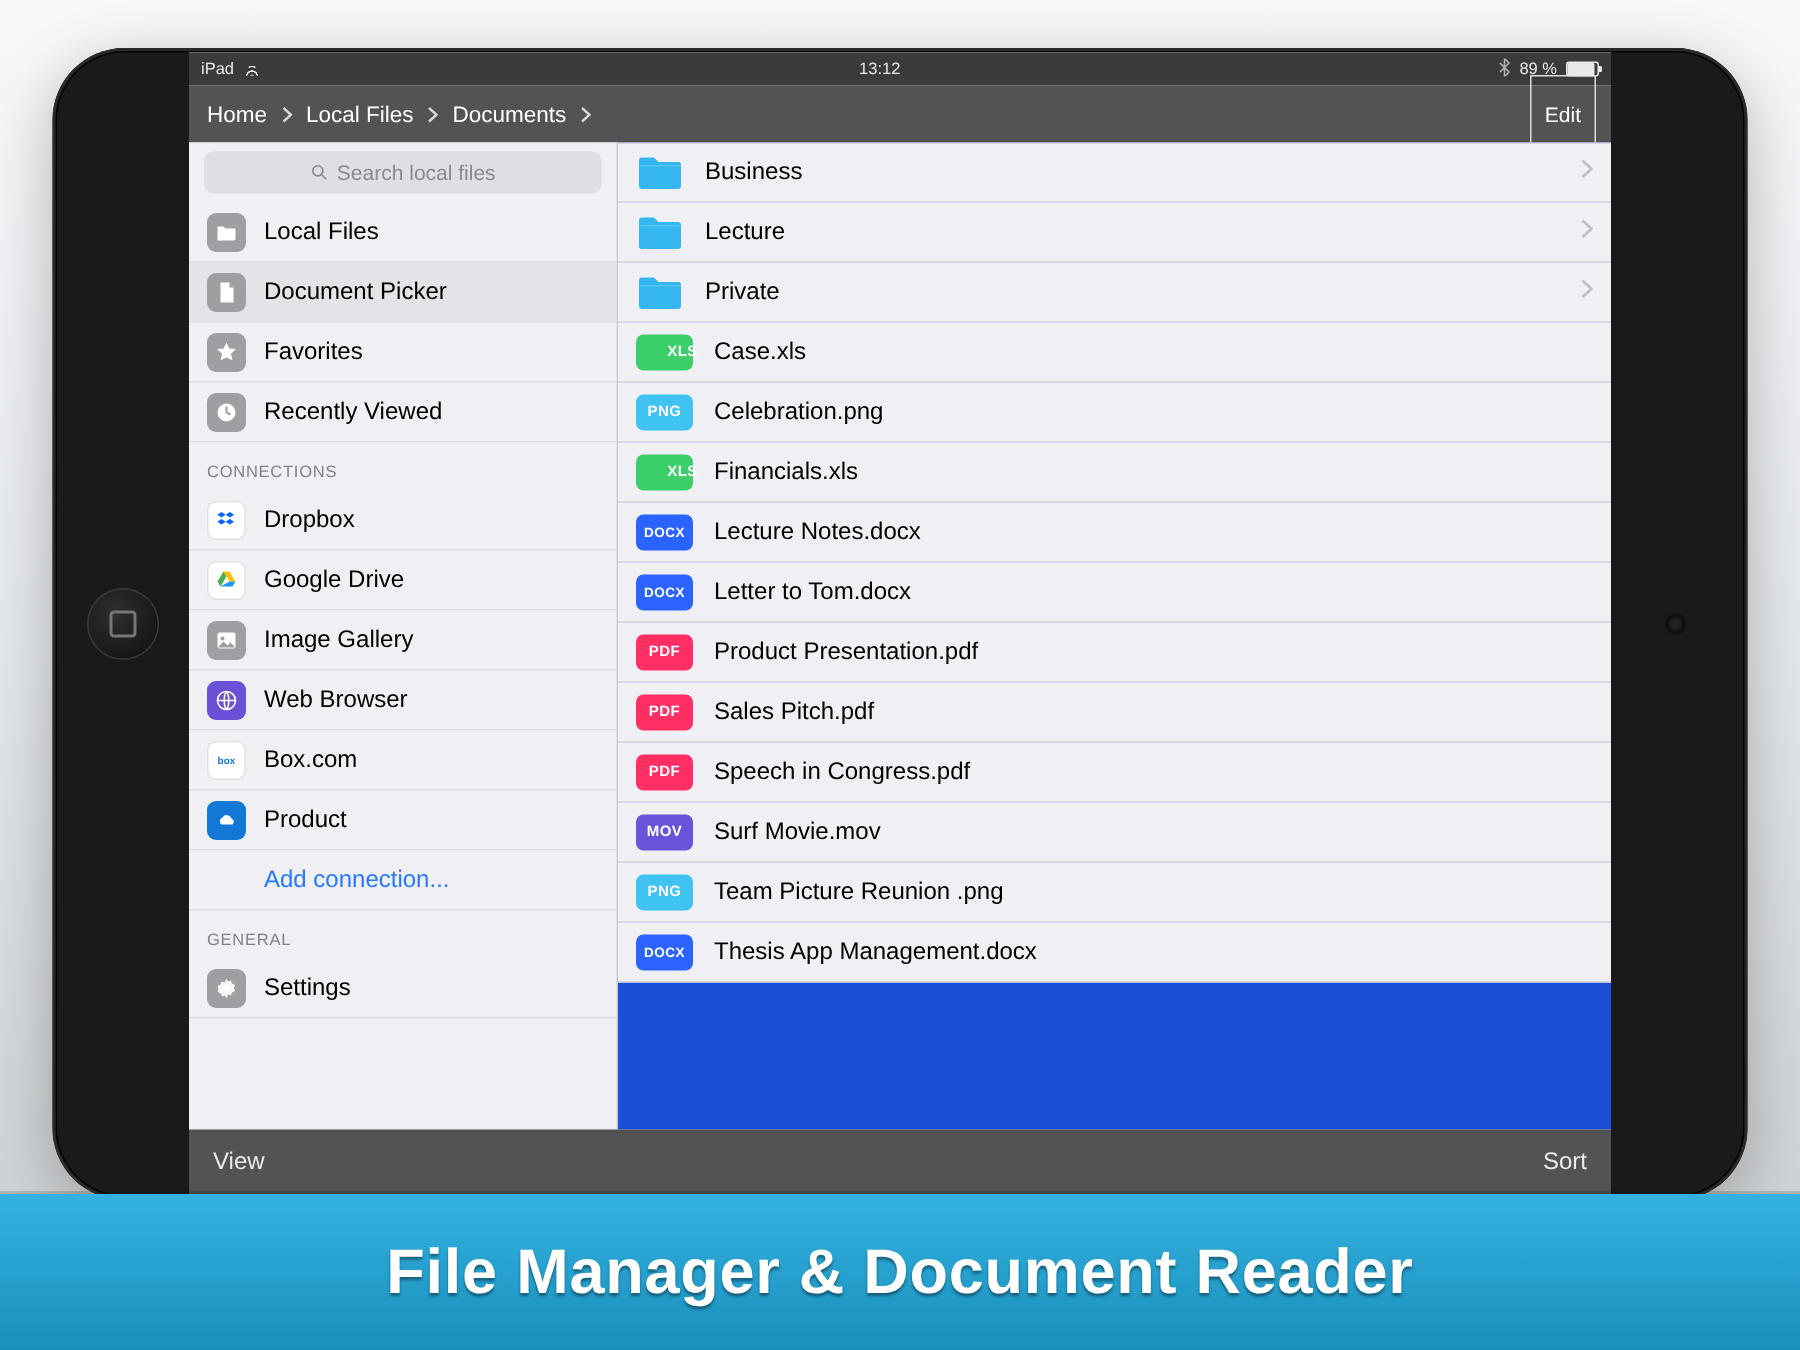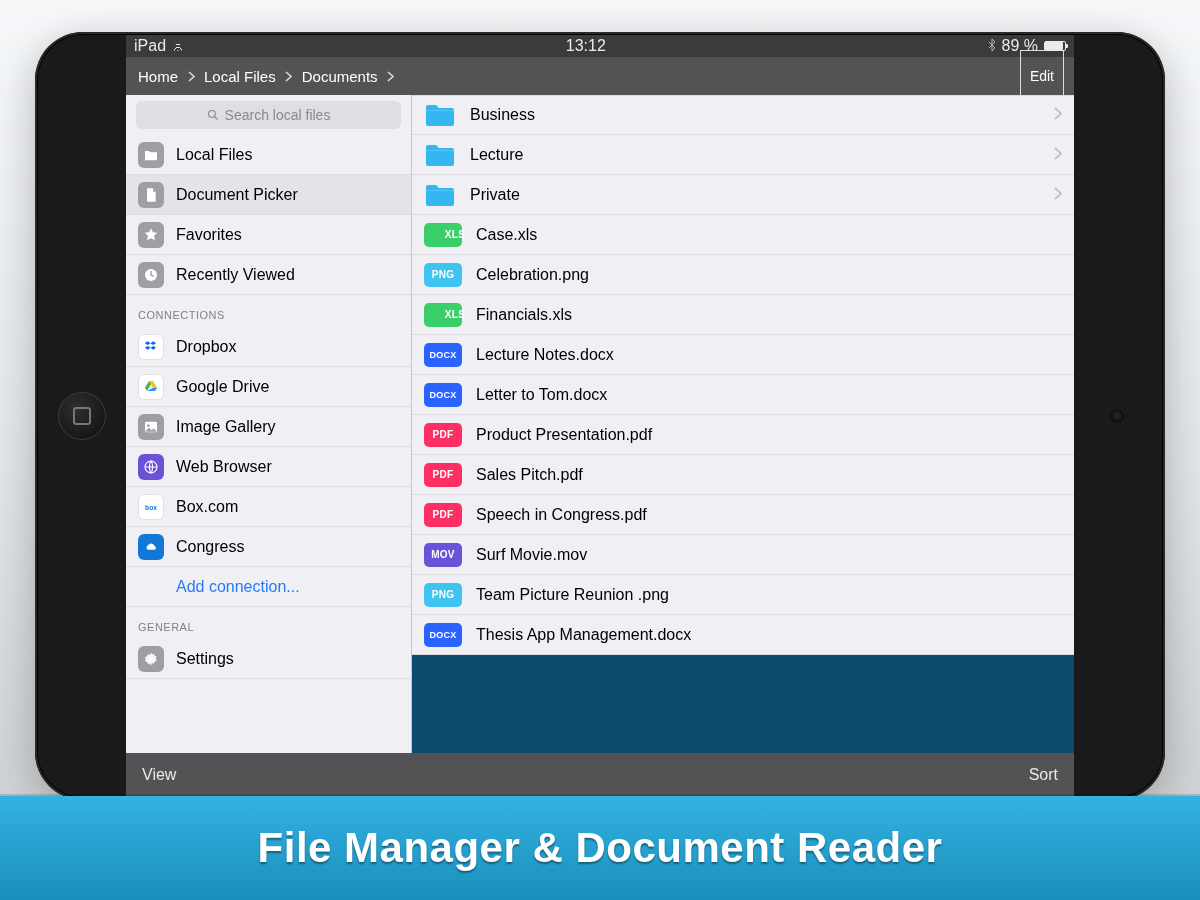--- a/index.html
+++ b/index.html
@@ -57,21 +57,21 @@
     background: #efeff4;
     display:flex; flex-direction:column;
     overflow:hidden;
   }
 
   
   .statusbar {
     height: 22px;
     background: #3b3a3c;
     color: #eaeaea;
-    font-size: 16px;
+    font-size: 11px;
     display:flex;
     align-items:center;
     padding: 0 8px;
   }
   .statusbar .sb-left { display:flex; align-items:center; gap:6px; }
   .statusbar .sb-center { flex:1; text-align:center; font-weight:500;}
   .statusbar .sb-right { display:flex; align-items:center; gap:6px; }
   .wifi {
     width:12px;height:9px;display:inline-block;position:relative;
   }
@@ -166,21 +166,21 @@
   .side-header{
     font-size:11px; letter-spacing:.5px;
     color:#808085; padding:14px 12px 6px; text-transform:uppercase;
     background:#efeff4;
   }
   .side-row.link{ color:#2679ff; }
   .side-row.link .sicon{ background:transparent; }
 
   
   .filepane{
-    flex:1; background:#0c4a6e; overflow:hidden;
+    flex:1; background:#1d4ed8; overflow:hidden;
   }
   .frow{
     height:40px;
     background:#efeff4;
     border-bottom:1px solid #dcdcde;
     display:flex;align-items:center;
     padding:0 12px; gap:14px;
     color:#000; font-size:16px;
   }
   .frow:first-child{border-top:1px solid #dcdcde;}
@@ -378,21 +378,21 @@
                 </svg>
               </span>
             <span>Box.com</span>
           </div>
           <div class="side-row">
             <span class="sicon blue">
                 <svg viewBox="0 0 24 24">
                   <path fill="#fff" d="M7 16a4 4 0 0 1 1-7 5 5 0 0 1 9 1 3.5 3.5 0 0 1 1 6H7z"></path>
                 </svg>
               </span>
-            <span>Congress</span>
+            <span>Product</span>
           </div>
           <div class="side-row link">
             <span class="sicon"></span>
             <span>Add connection...</span>
           </div>
 
           <div class="side-header">GENERAL</div>
 
           <div class="side-row">
             <span class="sicon gear">

